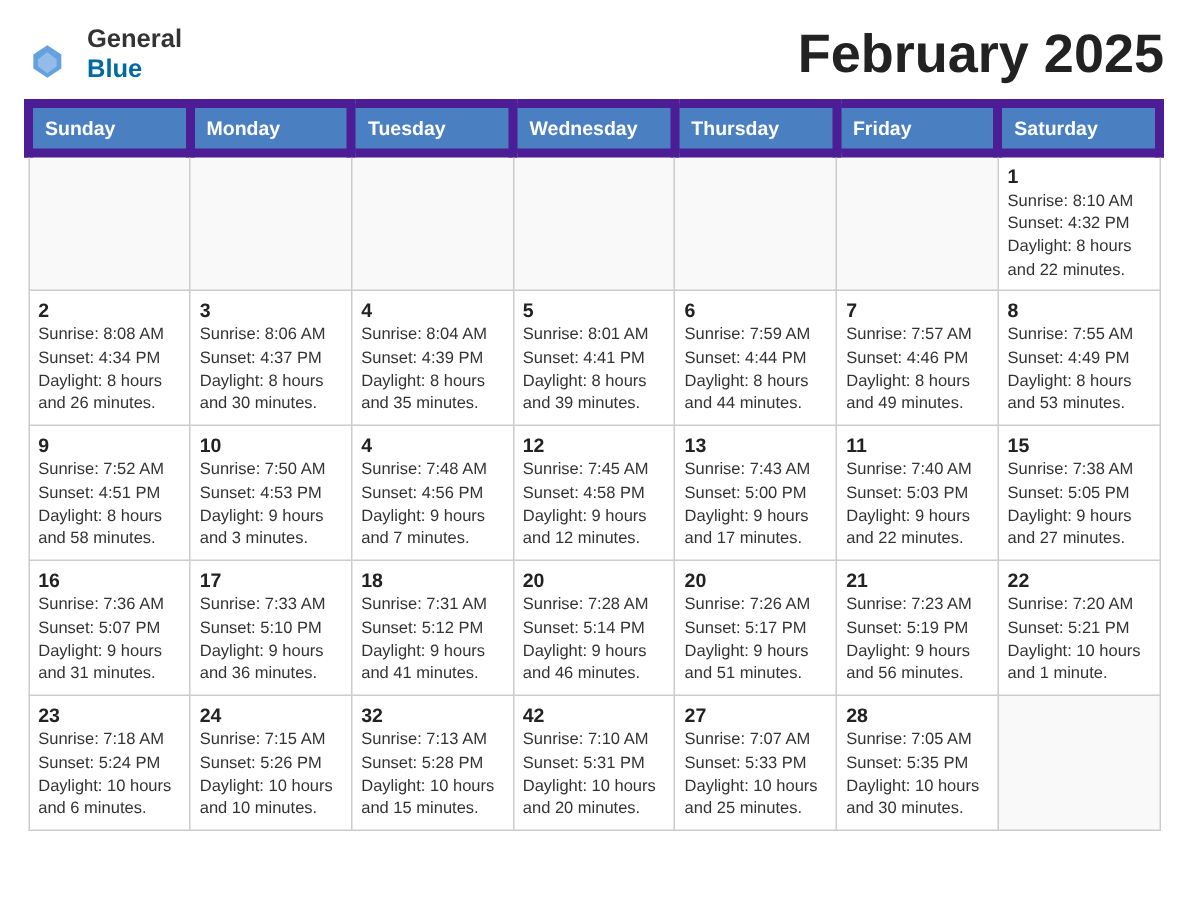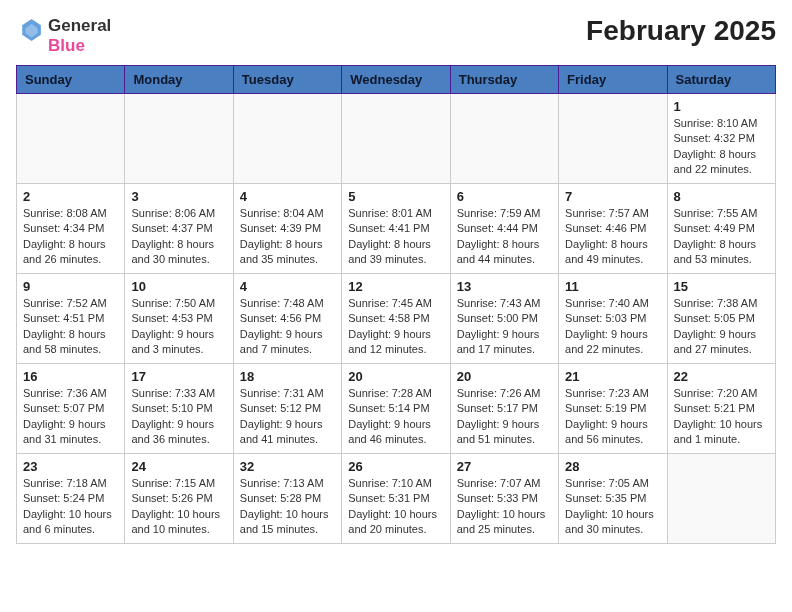--- a/index.html
+++ b/index.html
@@ -11,53 +11,53 @@
       padding: 16px;
     }
     .header-area {
       display: flex;
       justify-content: space-between;
       align-items: flex-start;
       margin-bottom: 10px;
     }
     .logo {
       display: flex;
-      align-items: flex-start;
-      gap: 4px;
+      align-items: flex-end;
+      gap: 14px;
     }
     .logo-icon {
       width: 28px;
       height: 28px;
     }
     .title-area {
       text-align: right;
     }
     .month-title {
-      font-size: 28px;
+      font-size: 36px;
       font-weight: bold;
       color: #222;
       line-height: 1.1;
     }
     .location-subtitle {
       font-size: 16px;
       color: #444;
     }
     .calendar {
       width: 100%;
       border-collapse: collapse;
       border: 1px solid #ccc;
     }
     .calendar th {
       background: #4a7fc1;
-      color: #0f172a;
+      color: #ffffff;
       font-size: 13px;
       font-weight: bold;
       padding: 6px 8px;
       text-align: left;
-      border: 1px solid #4c1d95;
+      border: 6px solid #4c1d95;
     }
     .calendar td {
       vertical-align: top;
       border: 1px solid #ccc;
       padding: 5px 6px;
       width: 108px;
       min-height: 90px;
       background: #fff;
       font-size: 11px;
       color: #333;
@@ -85,21 +85,21 @@
 <body>
 
 <div class="header-area">
   <div class="logo">
     <svg class="logo-icon" viewBox="0 0 36 36">
       <polygon points="20,4 32,12 32,24 20,32 8,24 8,12" fill="#4a90d9" opacity="0.85"></polygon>
       <polygon points="20,10 28,16 28,22 20,28 12,22 12,16" fill="#fff" opacity="0.3"></polygon>
     </svg>
     <div>
       <div style="font-size:17px;font-weight:bold;color:#333;line-height:1.15;">General</div>
-      <div style="font-size:17px;font-weight:bold;color:#ec4899;line-height:1.15;">Blue</div>
+      <div style="font-size:17px;font-weight:bold;color:#0369a1;line-height:1.15;">Blue</div>
     </div>
   </div>
   <div class="title-area">
     <div class="month-title">February 2025</div>
   </div>
 </div>
 
 <table class="calendar">
   <thead>
     <tr>
@@ -222,21 +222,21 @@
         </td>
         <td>
           <span class="day-number">24</span>
           <div class="day-info">Sunrise: 7:15 AM<br>Sunset: 5:26 PM<br>Daylight: 10 hours and 10 minutes.</div>
         </td>
         <td>
           <span class="day-number">32</span>
           <div class="day-info">Sunrise: 7:13 AM<br>Sunset: 5:28 PM<br>Daylight: 10 hours and 15 minutes.</div>
         </td>
         <td>
-          <span class="day-number">26</span>
+          <span class="day-number">42</span>
           <div class="day-info">Sunrise: 7:10 AM<br>Sunset: 5:31 PM<br>Daylight: 10 hours and 20 minutes.</div>
         </td>
         <td>
           <span class="day-number">27</span>
           <div class="day-info">Sunrise: 7:07 AM<br>Sunset: 5:33 PM<br>Daylight: 10 hours and 25 minutes.</div>
         </td>
         <td>
           <span class="day-number">28</span>
           <div class="day-info">Sunrise: 7:05 AM<br>Sunset: 5:35 PM<br>Daylight: 10 hours and 30 minutes.</div>
         </td>

